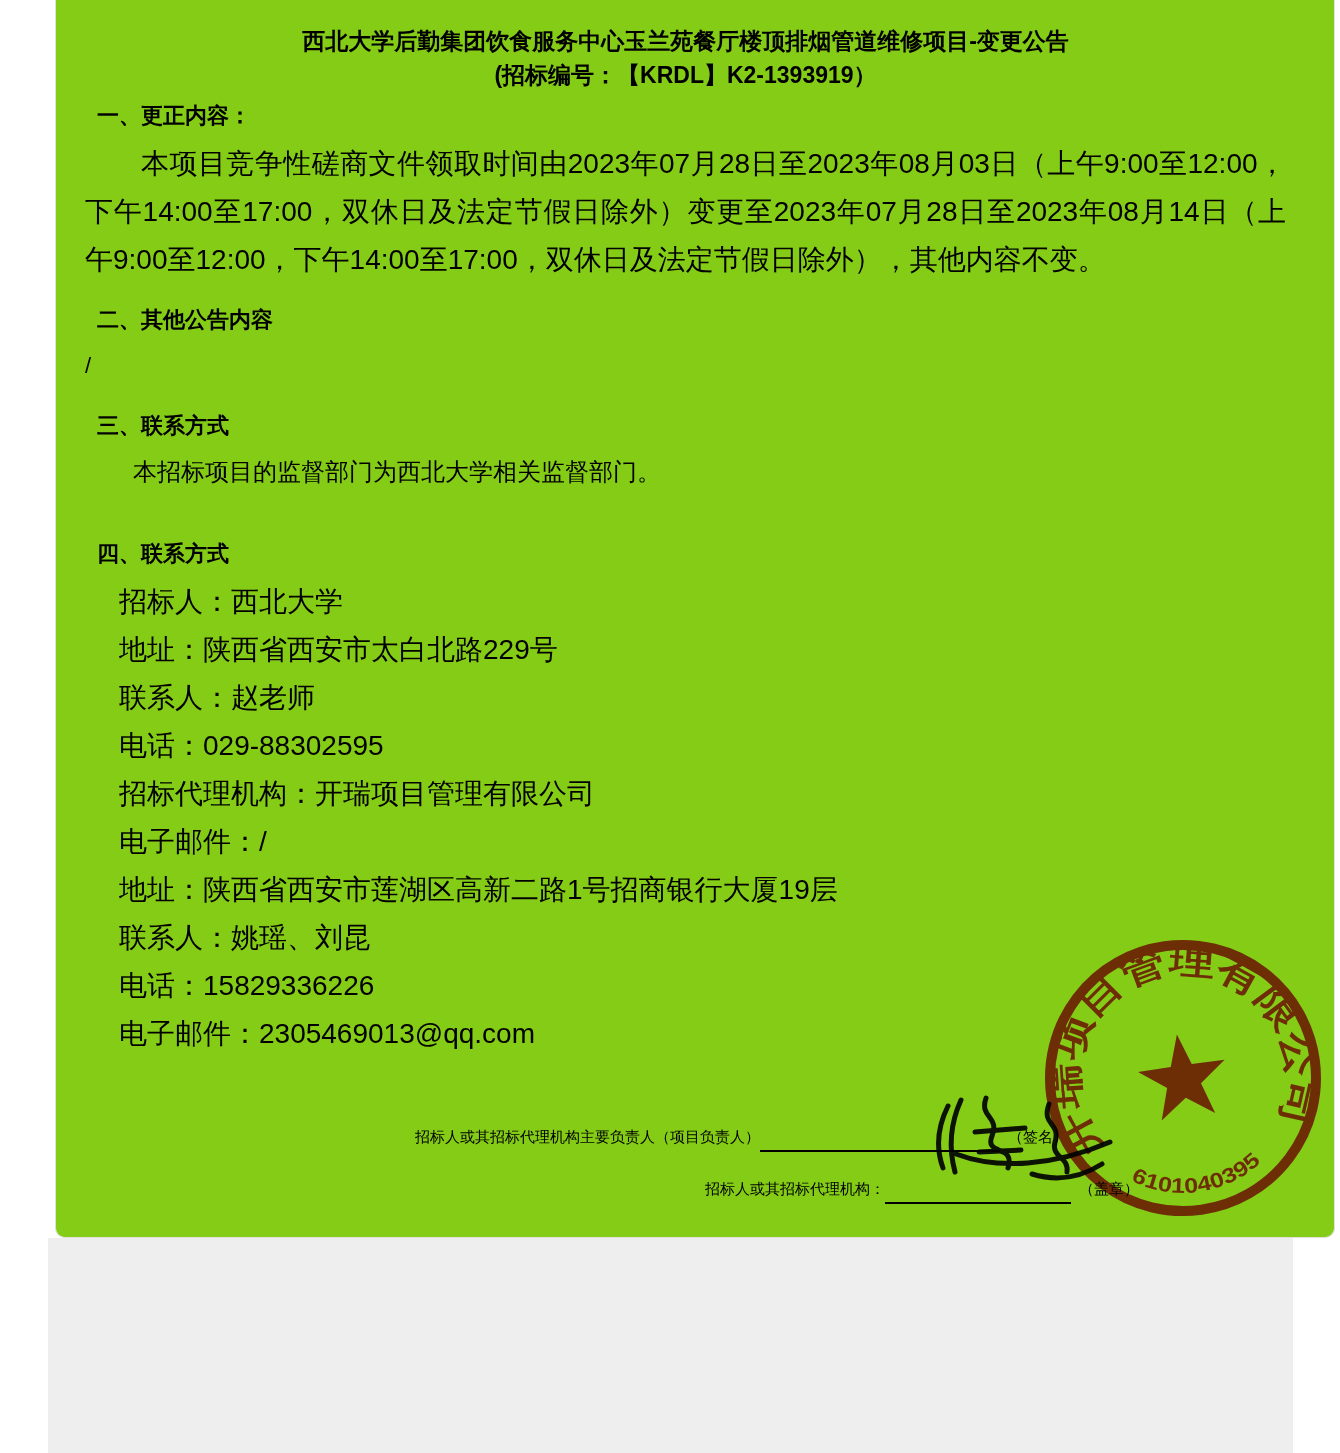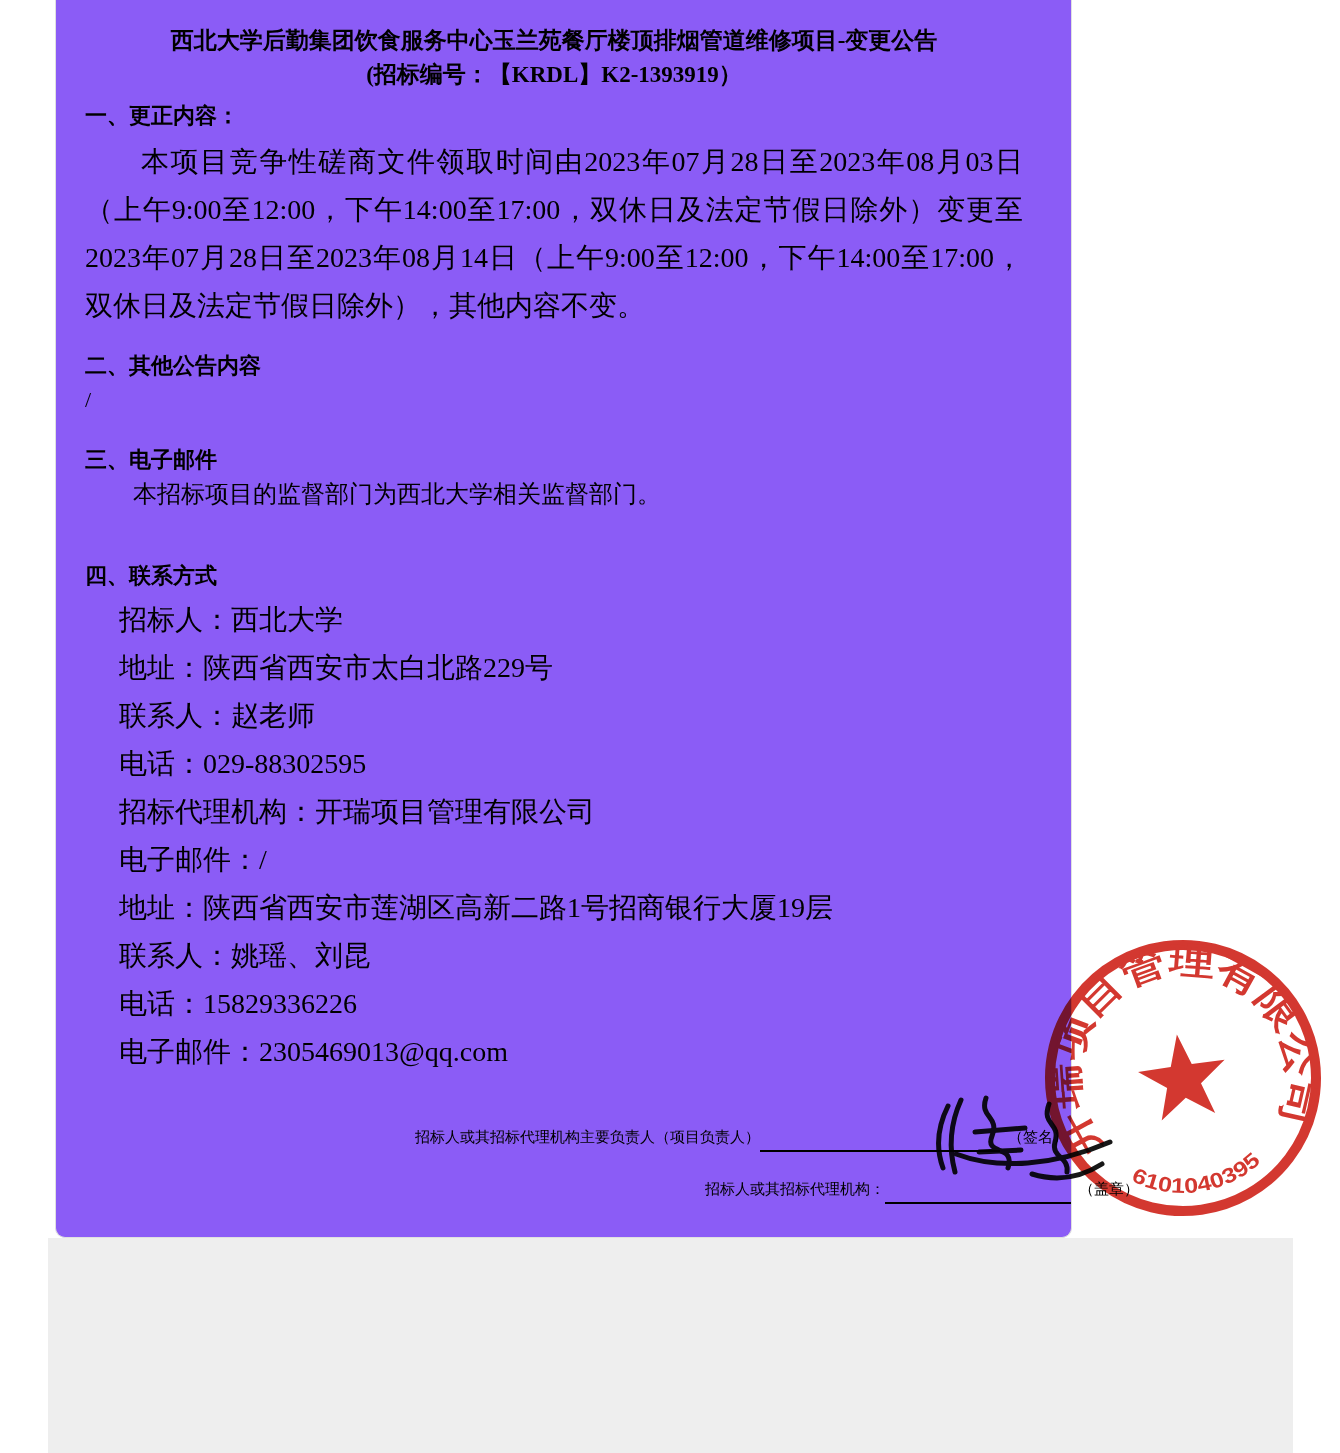--- a/index.html
+++ b/index.html
@@ -10,28 +10,27 @@
     height: 1453px;
     position: relative;
     overflow: hidden;
     font-family: "Liberation Sans", "DejaVu Sans", sans-serif;
     color: #000000;
   }
   .card {
     position: absolute;
     left: 55px;
     top: 0;
-    width: 1017px;
+    width: 1280px;
     height: 1238px;
     box-sizing: border-box;
-    background: #8b5cf6;
+    background: #84cc16;
     border: 1px solid #e0e0e0;
     border-top: none;
     border-radius: 0 0 10px 10px;
-    font-family: Liberation Serif, serif;
   }
   .gray-panel {
     position: absolute;
     left: 48px;
     top: 1238px;
     width: 1245px;
     height: 215px;
     background: #eeeeee;
   }
   .content {
@@ -41,21 +40,21 @@
     text-align: center;
     font-weight: bold;
     font-size: 23px;
     line-height: 34px;
     margin: 0;
   }
   .sec-heading {
     font-size: 22px;
     font-weight: bold;
     line-height: 24px;
-    margin: 0;
+    margin: 12px;
   }
   .sec-body {
     font-size: 28px;
     line-height: 48px;
     margin: 0;
     text-align: justify;
   }
   .indent { text-indent: 2em; }
   .mt-h1 { margin-top: 12px; }
   .mt-p1 { margin-top: 10px; }
@@ -108,21 +107,21 @@
 
     <p class="doc-title">西北大学后勤集团饮食服务中心玉兰苑餐厅楼顶排烟管道维修项目-变更公告</p>
     <p class="doc-subtitle">(招标编号：【KRDL】K2-1393919）</p>
 
     <p class="sec-heading mt-h1">一、更正内容：</p>
     <p class="sec-body indent mt-p1">本项目竞争性磋商文件领取时间由2023年07月28日至2023年08月03日（上午9:00至12:00，下午14:00至17:00，双休日及法定节假日除外）变更至2023年07月28日至2023年08月14日（上午9:00至12:00，下午14:00至17:00，双休日及法定节假日除外），其他内容不变。</p>
 
     <p class="sec-heading mt-h2">二、其他公告内容</p>
     <p class="body-slash">/</p>
 
-    <p class="sec-heading mt-h3">三、电子邮件</p>
+    <p class="sec-heading mt-h3">三、联系方式</p>
     <p class="body-3">本招标项目的监督部门为西北大学相关监督部门。</p>
 
     <p class="sec-heading mt-h4">四、联系方式</p>
 
     <div class="contacts">
       <div>招标人：西北大学</div>
       <div>地址：陕西省西安市太白北路229号</div>
       <div>联系人：赵老师</div>
       <div>电话：029-88302595</div>
       <div>招标代理机构：开瑞项目管理有限公司</div>

